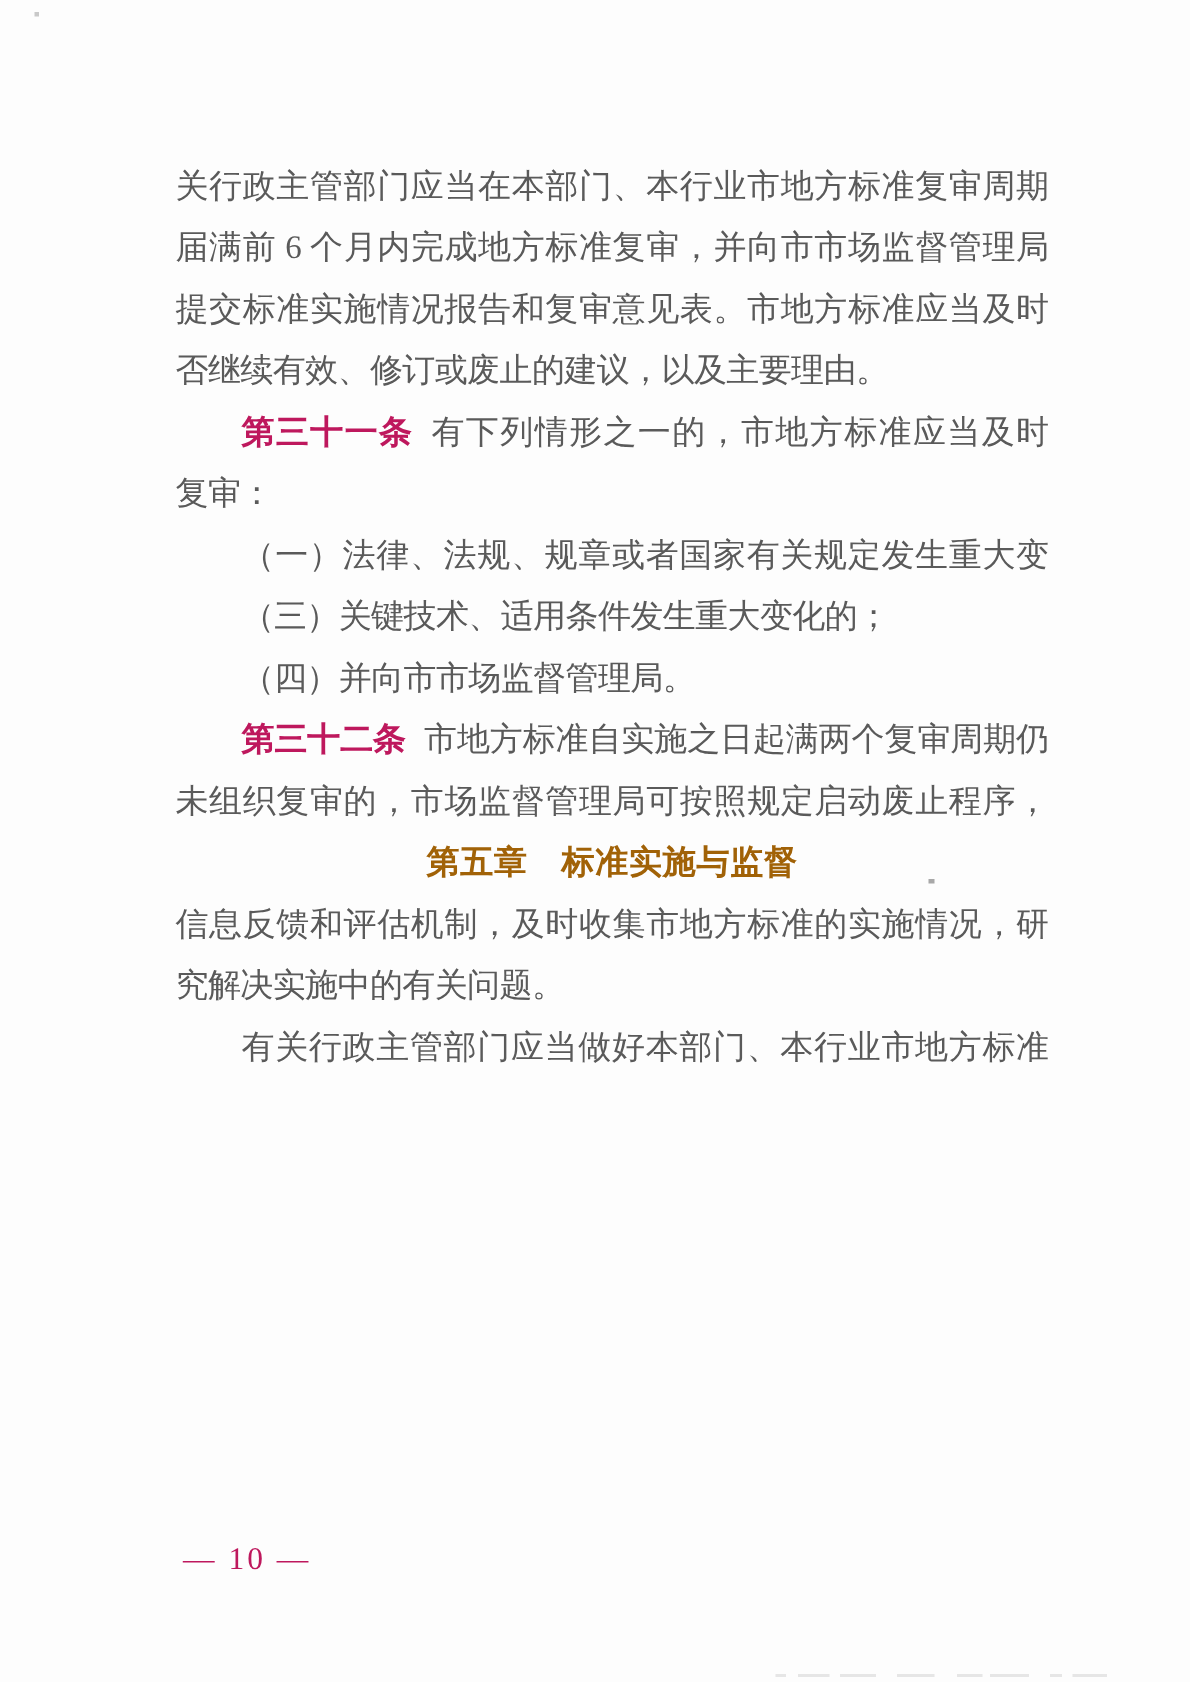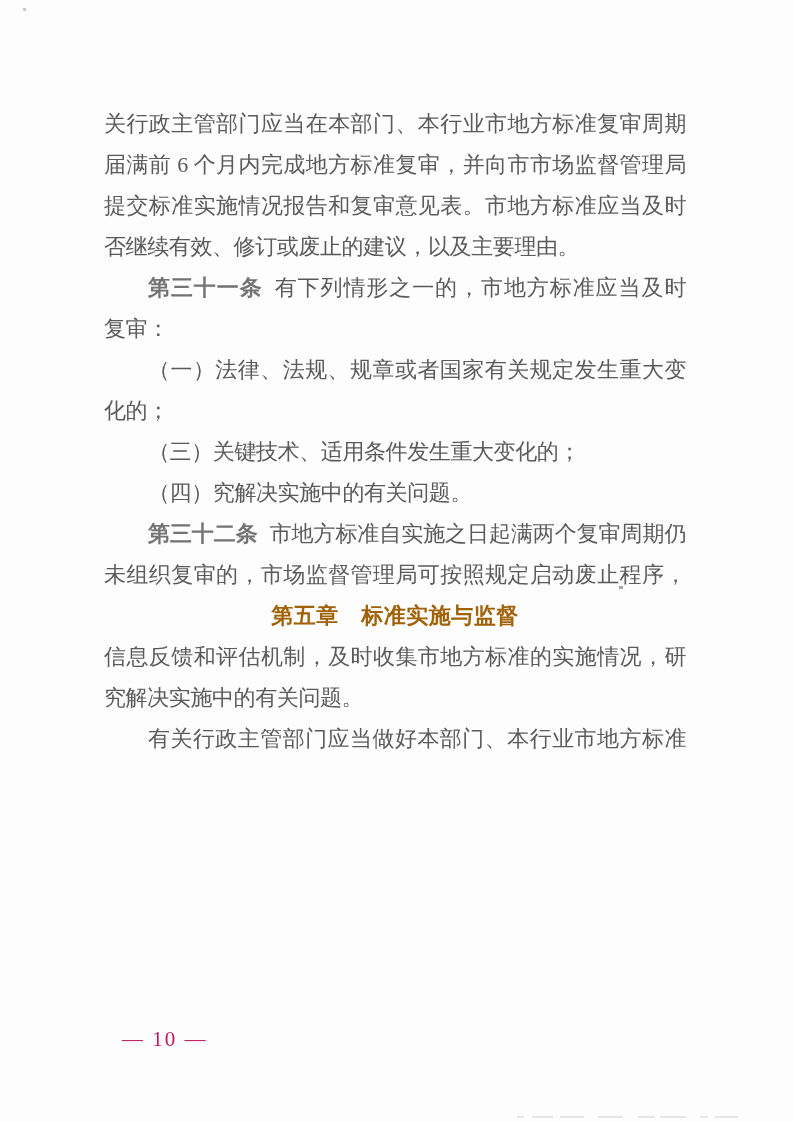--- a/index.html
+++ b/index.html
@@ -5,33 +5,33 @@
   html, body { margin: 0; padding: 0; }
   body {
     width: 793px; height: 1121px;
     background: #fdfdfd;
     position: relative;
     overflow: hidden;
     font-family: "Liberation Serif", "DejaVu Serif", serif;
   }
   .content {
     position: absolute;
-    left: 104px; top: 103px;
+    left: 117px; top: 103px;
     width: 582px;
     font-size: 22px;
     line-height: 41px;
     letter-spacing: -0.4px;
     color: #5a5a5a;
   }
   .line { margin: 0; }
   .fill { text-align: justify; text-align-last: justify; }
   .indent { padding-left: 44px; }
   .art {
     font-weight: 600;
-    color: #737373;
+    color: #be185d;
     margin-right: 12px;
   }
   .chapter {
     margin: 0;
     font-family: "Liberation Sans", "DejaVu Sans", sans-serif;
     font-weight: 700;
     font-size: 22px;
     line-height: 41px;
     text-align: center;
     letter-spacing: 0.5px;
@@ -52,23 +52,22 @@
 <body>
 
 <div class="content">
   <p class="line fill">关行政主管部门应当在本部门、本行业市地方标准复审周期</p>
   <p class="line fill">届满前 6 个月内完成地方标准复审，并向市市场监督管理局</p>
   <p class="line fill">提交标准实施情况报告和复审意见表。市地方标准应当及时</p>
   <p class="line">否继续有效、修订或废止的建议，以及主要理由。</p>
   <p class="line indent fill"><span class="art">第三十一条</span><span>有下列情形之一的，市地方标准应当及时</span></p>
   <p class="line">复审：</p>
   <p class="line indent fill">（一）法律、法规、规章或者国家有关规定发生重大变</p>
-  <p class="line">化的；</p>
   <p class="line indent">（三）关键技术、适用条件发生重大变化的；</p>
-  <p class="line indent">（四）究解决实施中的有关问题。</p>
+  <p class="line indent">（四）并向市市场监督管理局。</p>
   <p class="line indent fill"><span class="art">第三十二条</span><span>市地方标准自实施之日起满两个复审周期仍</span></p>
   <p class="line fill">未组织复审的，市场监督管理局可按照规定启动废止程序，</p>
   <h2 class="chapter">第五章　标准实施与监督</h2>
   <p class="line fill">信息反馈和评估机制，及时收集市地方标准的实施情况，研</p>
   <p class="line">究解决实施中的有关问题。</p>
   <p class="line indent fill">有关行政主管部门应当做好本部门、本行业市地方标准</p>
 </div>
 
 <div class="footer">— 10 —</div>
 

